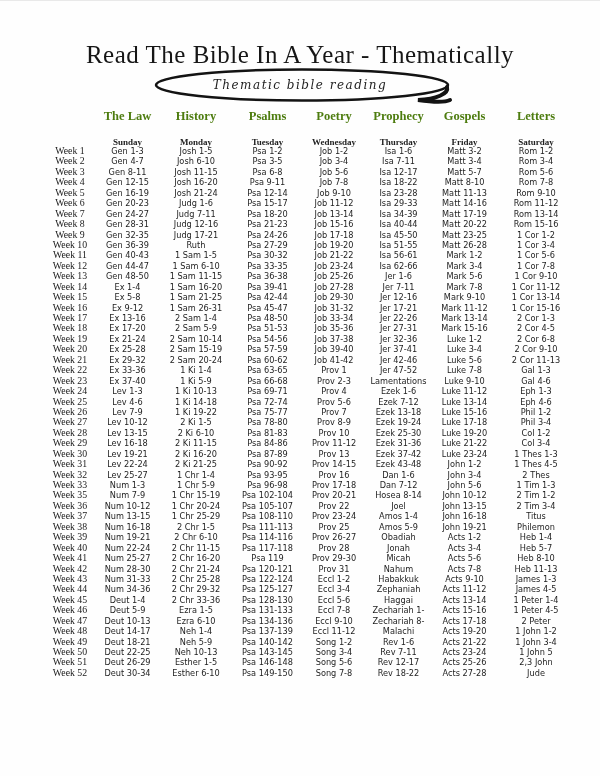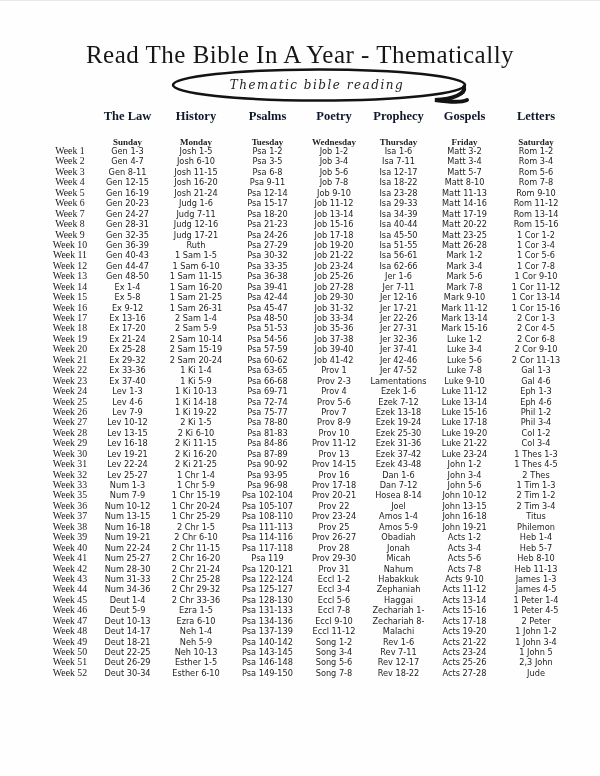--- a/index.html
+++ b/index.html
@@ -19,21 +19,21 @@
     width: 600px;
     text-align: center;
     font-family: "Liberation Serif", serif;
     font-size: 25px;
     font-weight: 400;
     letter-spacing: 0.5px;
     color: #161616;
   }
   .oval-wrap {
     position: absolute;
-    left: 167px;
+    left: 150px;
     top: 61px;
     width: 310px;
     height: 46px;
   }
   .oval-wrap svg { display: block; }
   .subtitle-text {
     font-family: "DejaVu Serif", "Liberation Serif", serif;
     font-style: italic;
     font-size: 12px;
     letter-spacing: 1.5px;
@@ -48,21 +48,21 @@
     left: 45px;
     top: 108px;
     width: 530px;
   }
   .col-head { text-align: center; }
   .col-name {
     font-family: "Liberation Serif", serif;
     font-weight: 700;
     font-size: 12.5px;
     line-height: 15px;
-    color: #0f172a;
+    color: #4d7c0f;
     display: block;
   }
   .col-day {
     font-family: "Liberation Serif", serif;
     font-weight: 700;
     font-size: 9px;
     line-height: 12px;
     color: #222222;
     display: block;
     margin-top: 12px;

